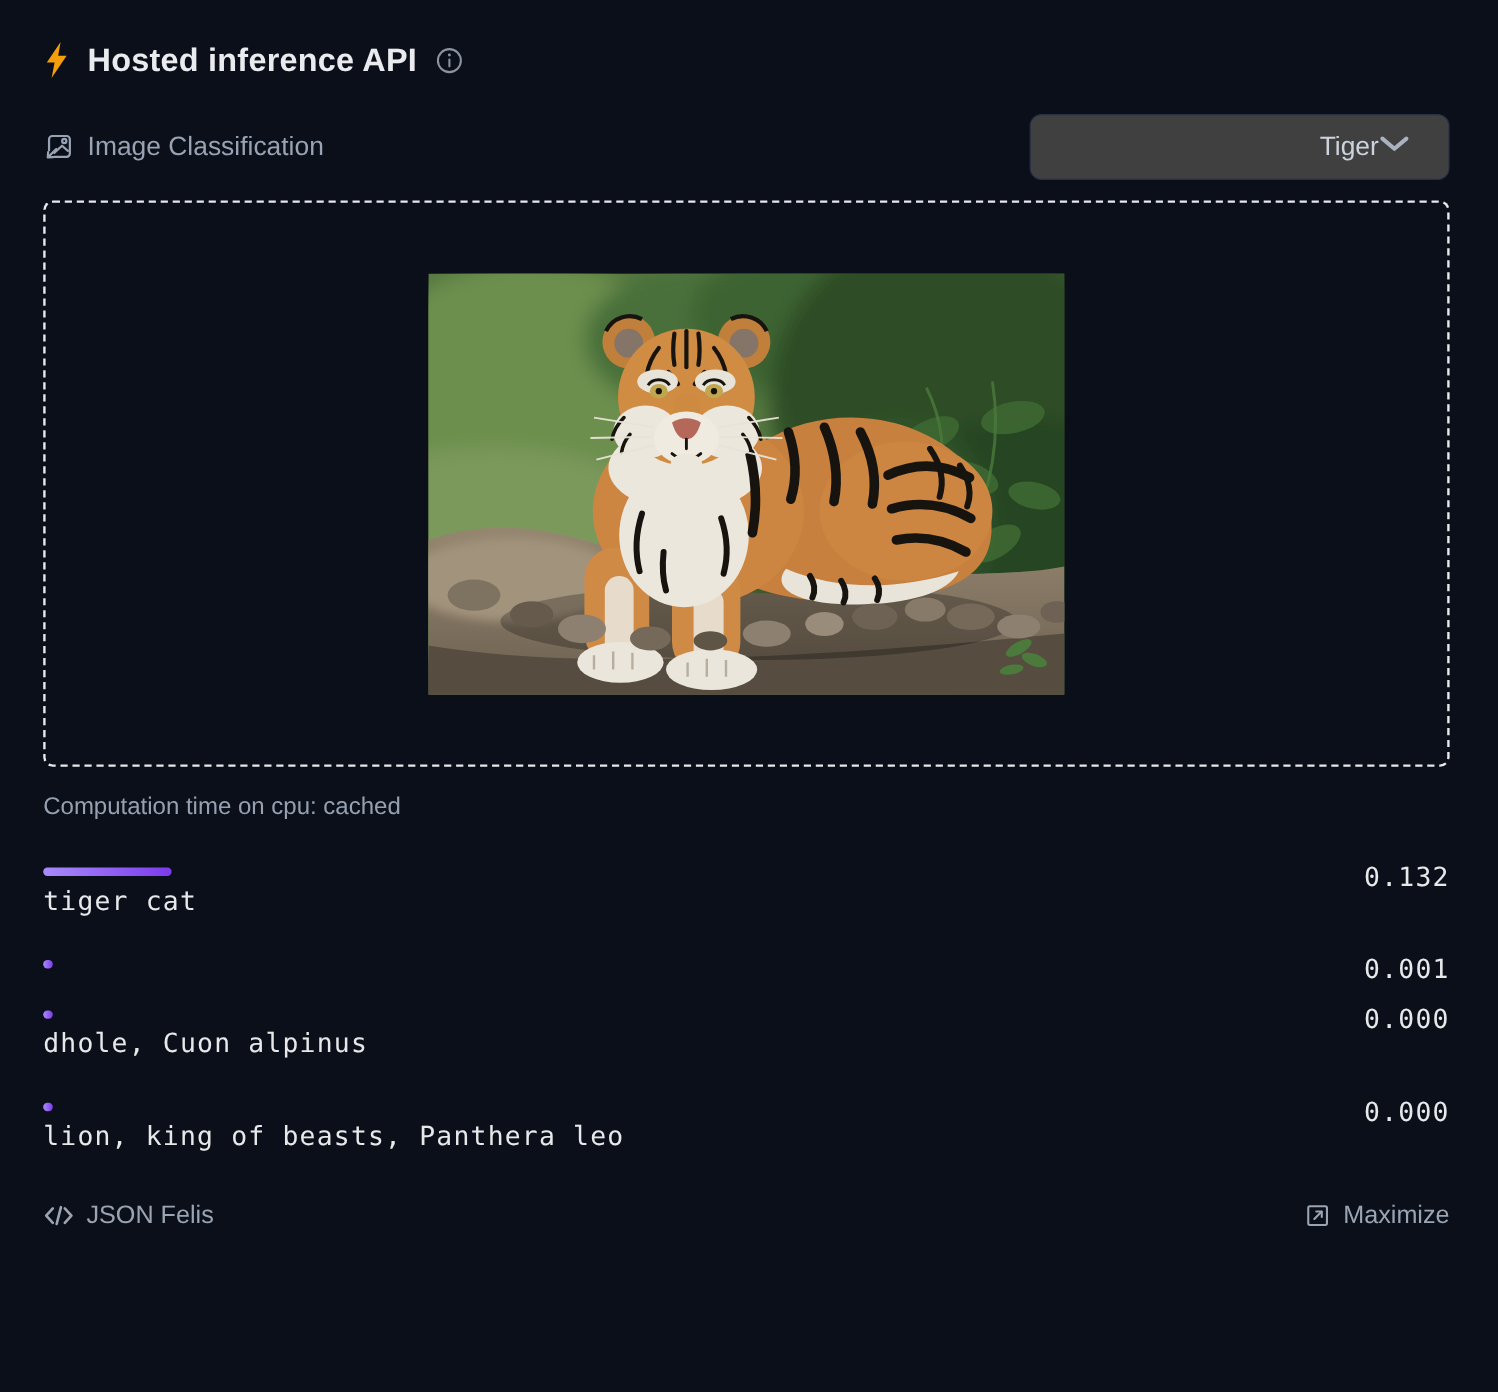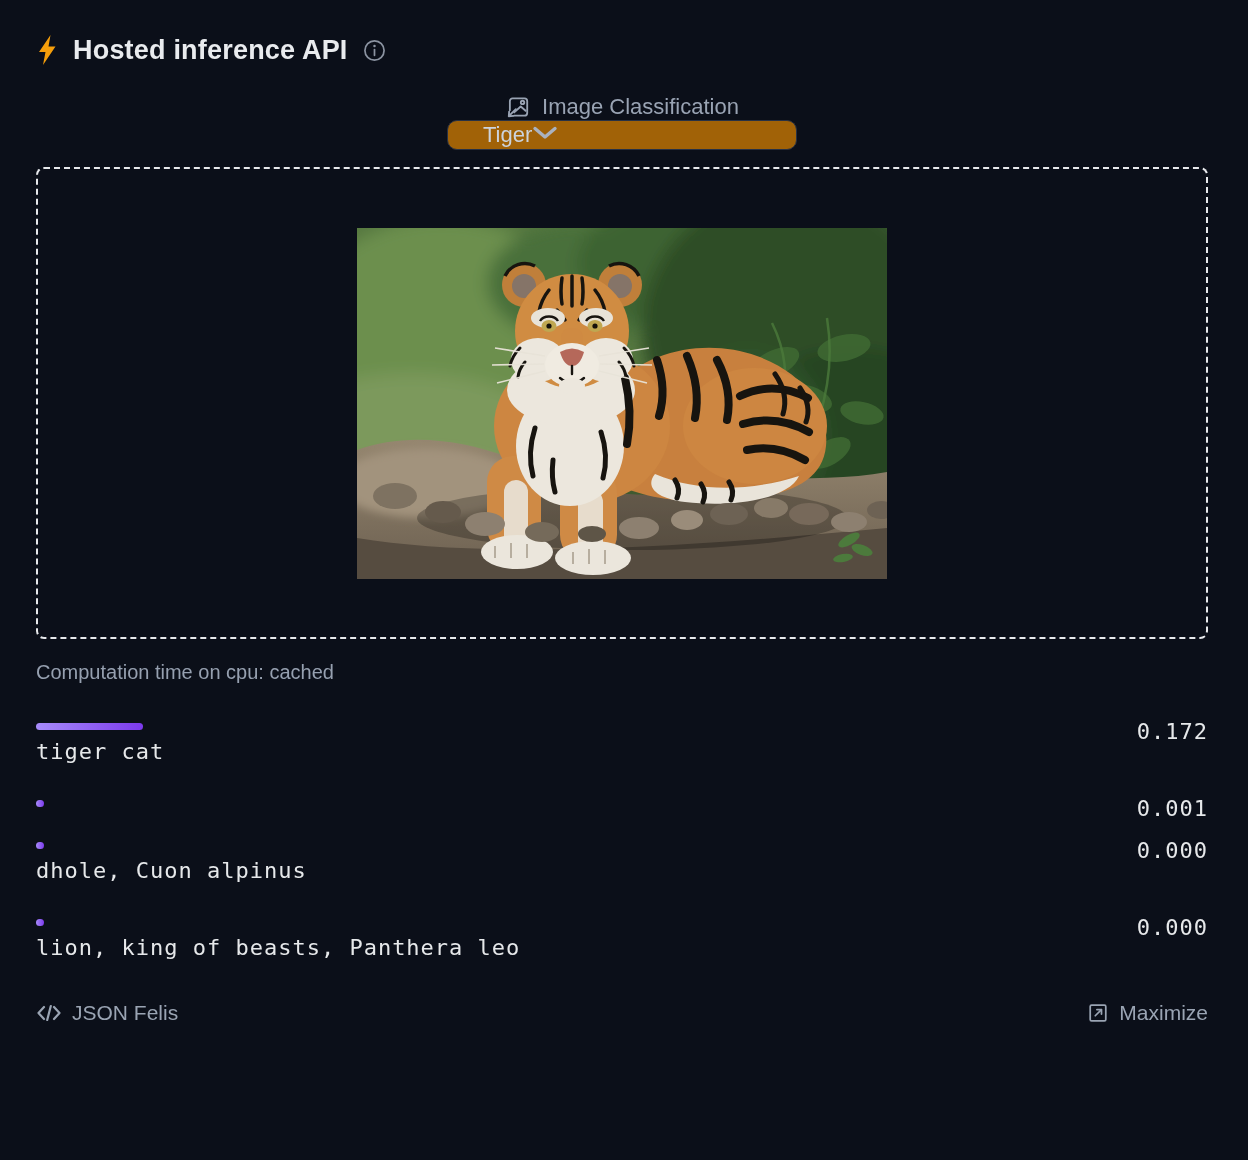--- a/index.html
+++ b/index.html
@@ -12,28 +12,28 @@
   }
   .widget { padding: 28px 40px 0 36px; width: 1248px; }
 
   
   .header { display: flex; align-items: center; gap: 13px; height: 44px; }
   .bolt-wrap { width: 24px; height: 34px; display: flex; align-items: center; }
   .title { font-size: 27px; font-weight: 700; color: #e9ebee; letter-spacing: 0.2px; }
   .info-wrap { width: 24px; height: 24px; margin-left: 2px; cursor: pointer; display: flex; align-items: center; }
 
   
-  .task-row { margin-top: 22px; height: 56px; display: flex; align-items: center; justify-content: space-between; flex-direction: column; }
+  .task-row { margin-top: 22px; height: 56px; display: flex; align-items: center; justify-content: space-between; }
   .task-left { display: flex; align-items: center; gap: 11px; color: #99a3b3; font-size: 22px; }
   .task-icon-wrap { width: 26px; height: 26px; display: flex; align-items: center; }
   .model-select {
     width: 350px; height: 55px;
     border: 1px solid #283144; border-radius: 10px;
-    background: #a16207;
-    display: flex; align-items: center; justify-content: flex-start;
+    background: #404040;
+    display: flex; align-items: center; justify-content: flex-end;
     padding: 0 32px 0 35px;
     cursor: pointer;
   }
   .model-select .value { font-size: 22px; color: #ccd3dd; }
 
   
   .dropzone {
     margin-top: 17px; height: 472px;
     border: 2px dashed #e7e9ec; border-radius: 8px;
     display: flex; align-items: center; justify-content: center;
@@ -278,21 +278,21 @@
     </svg>
   </div>
 
   <div class="computation">Computation time on cpu: cached</div>
 
   <div class="results" id="results">
 
     <div class="result-row">
       <div class="bar" style="width: 9.1015%; background: linear-gradient(90deg, rgb(167, 139, 250), rgb(124, 58, 237));"></div>
       <div class="result-label">tiger cat</div>
-      <div class="result-score">0.172</div>
+      <div class="result-score">0.132</div>
     </div>
 
     <div class="result-row">
       <div class="bar" style="width: 0.0835%; background: linear-gradient(90deg, rgb(167, 139, 250), rgb(124, 58, 237));"></div>
       <div class="result-score">0.001</div>
     </div>
 
     <div class="result-row">
       <div class="bar" style="width: 0%; background: linear-gradient(90deg, rgb(167, 139, 250), rgb(124, 58, 237));"></div>
       <div class="result-label">dhole, Cuon alpinus</div>

